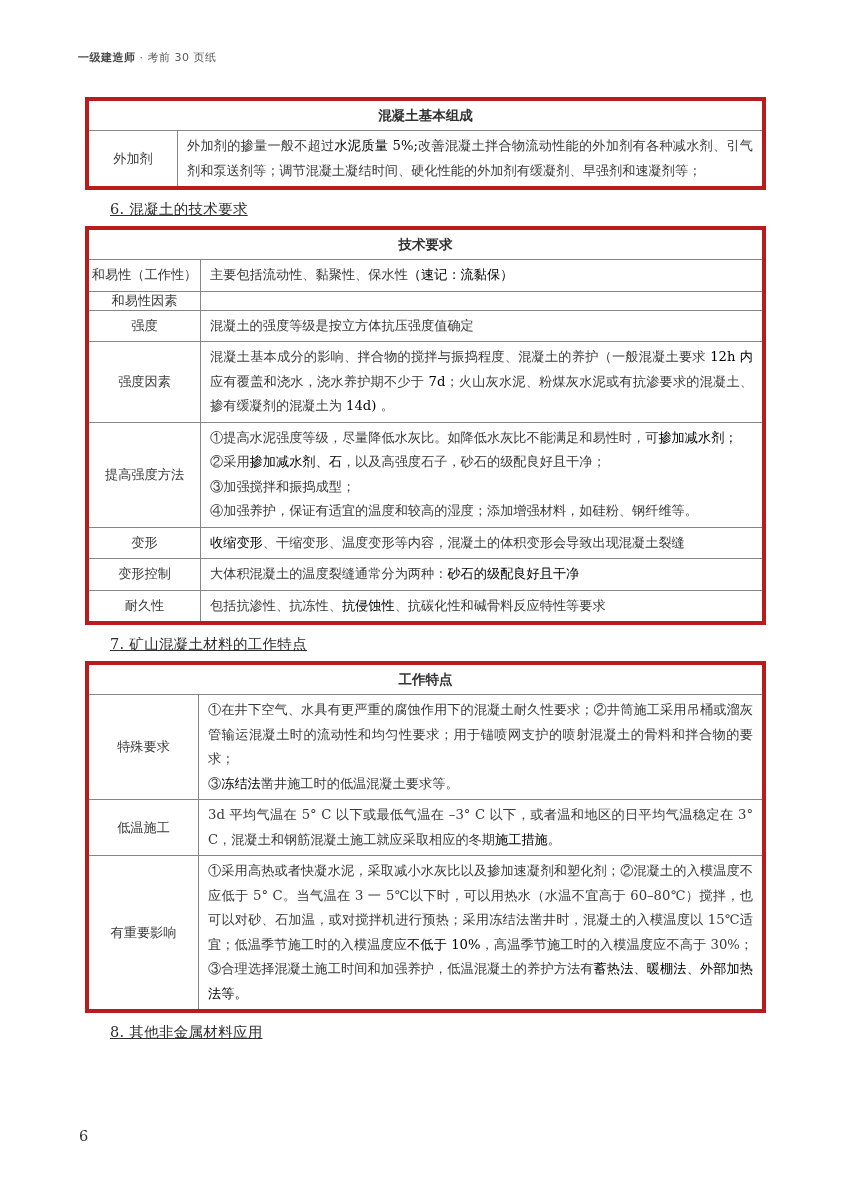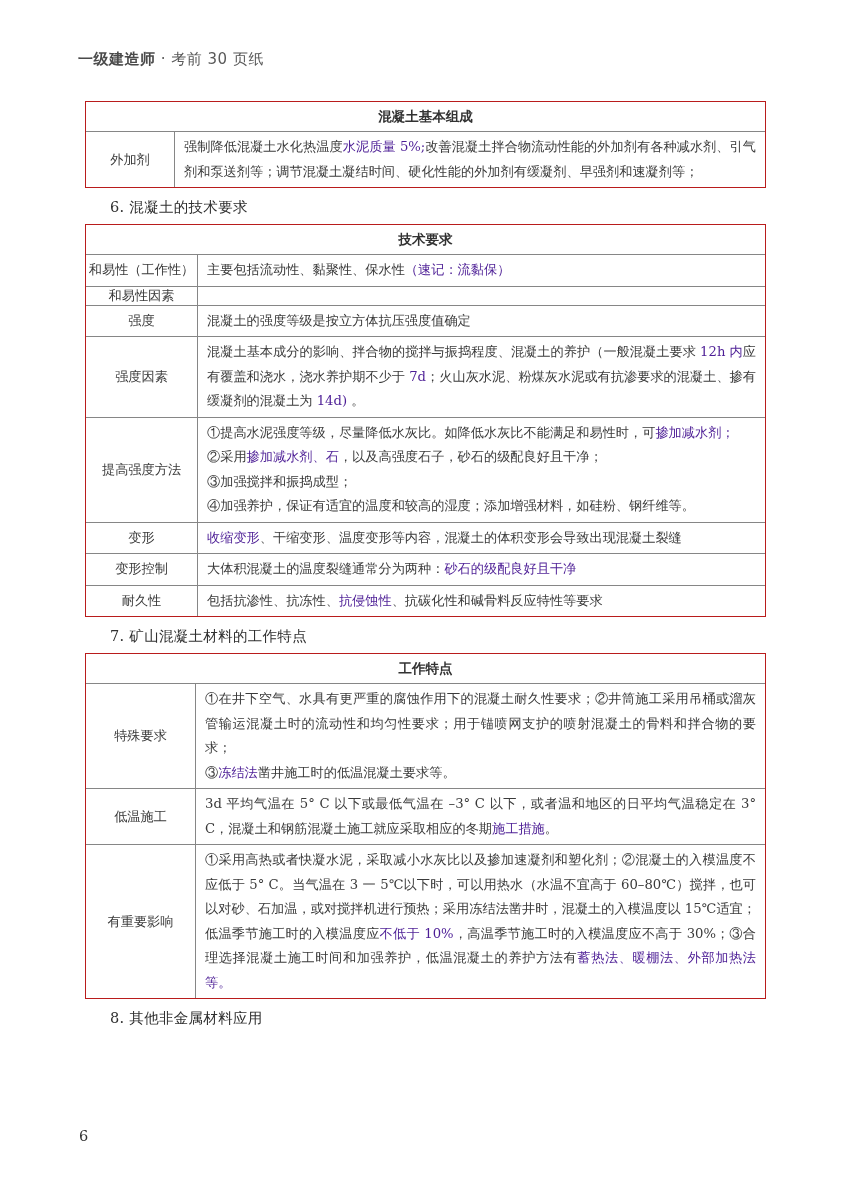--- a/index.html
+++ b/index.html
@@ -6,29 +6,29 @@
   html,body { background:#ffffff; }
   body {
     width:854px; height:1198px; overflow:hidden; position:relative;
     font-family:"DejaVu Serif","Liberation Serif",serif;
     color:#3a3a3a;
   }
   .doc { padding:50px 0 0 85px; }
   .page-header {
     margin-left:-7px; margin-bottom:32px;
     font-family:"DejaVu Sans","Liberation Sans",sans-serif;
-    font-size:15px; color:#595959; letter-spacing:.5px;
+    font-size:11px; color:#595959; letter-spacing:.5px;
   }
   .page-header .hb { font-weight:bold; color:#4a4a4a; }
   .sec-heading {
     font-size:14.5px; color:#2f2f2f;
-    margin:10px 0 7px 25px; letter-spacing:.3px;
+    margin:10px 0 7px 25px; letter-spacing:.3px;text-decoration:underline;
   }
   .tbl {
-    width:681px; border:1px solid #b91c1c;
+    width:681px; border:4px solid #b91c1c;
     font-size:13.2px;
   }
   .tbl-title {
     text-align:center; font-weight:bold; color:#323232;
     font-family:"DejaVu Sans","Liberation Sans",sans-serif;
     font-size:13.5px; padding:6px 0 5px 0;
     border-bottom:1px solid #868686;
   }
   .row { display:flex; border-bottom:1px solid #868686; }
   .row:last-child { border-bottom:none; }
@@ -36,41 +36,41 @@
     border-right:1px solid #868686;
     display:flex; align-items:center; justify-content:center;
     text-align:right; padding:0 2px; line-height:18px;
     flex-shrink:0; color:#3a3a3a;
   }
   .t1 .cell-label { width:89px; }
   .t2 .cell-label { width:112px; }
   .t3 .cell-label { width:110px; }
   .cell-content { flex:1; padding:3px 9px; line-height:24.5px; }
   .para { text-align:justify; }
-  .red { color:#4c1d95; }
+  .red { color:#000000; }
   .page-number {
     position:absolute; left:79px; top:1128px;
     font-size:14.5px; color:#333333;
   }
 </style>
 </head>
 <body>
 
 <div class="doc">
 
   <div class="page-header">
     <span class="hb">一级建造师</span><span> · 考前 30 页纸</span>
   </div>
 
   <div class="tbl t1">
     <div class="tbl-title">混凝土基本组成</div>
     <div class="row">
       <div class="cell-label">外加剂</div>
       <div class="cell-content">
-          <div class="para"><span>强制降低混凝土水化热温度</span><span class="red">水泥质量 5%;</span><span>改善混凝土拌合物流动性能的外加剂有各种减水剂、引气剂和泵送剂等；调节混凝土凝结时间、硬化性能的外加剂有缓凝剂、早强剂和速凝剂等；</span></div>
+          <div class="para"><span>外加剂的掺量一般不超过</span><span class="red">水泥质量 5%;</span><span>改善混凝土拌合物流动性能的外加剂有各种减水剂、引气剂和泵送剂等；调节混凝土凝结时间、硬化性能的外加剂有缓凝剂、早强剂和速凝剂等；</span></div>
         </div>
     </div>
   </div>
 
   <div class="sec-heading">6. 混凝土的技术要求</div>
 
   <div class="tbl t2">
     <div class="tbl-title">技术要求</div>
     <div class="row">
       <div class="cell-label">和易性（工作性）</div>

